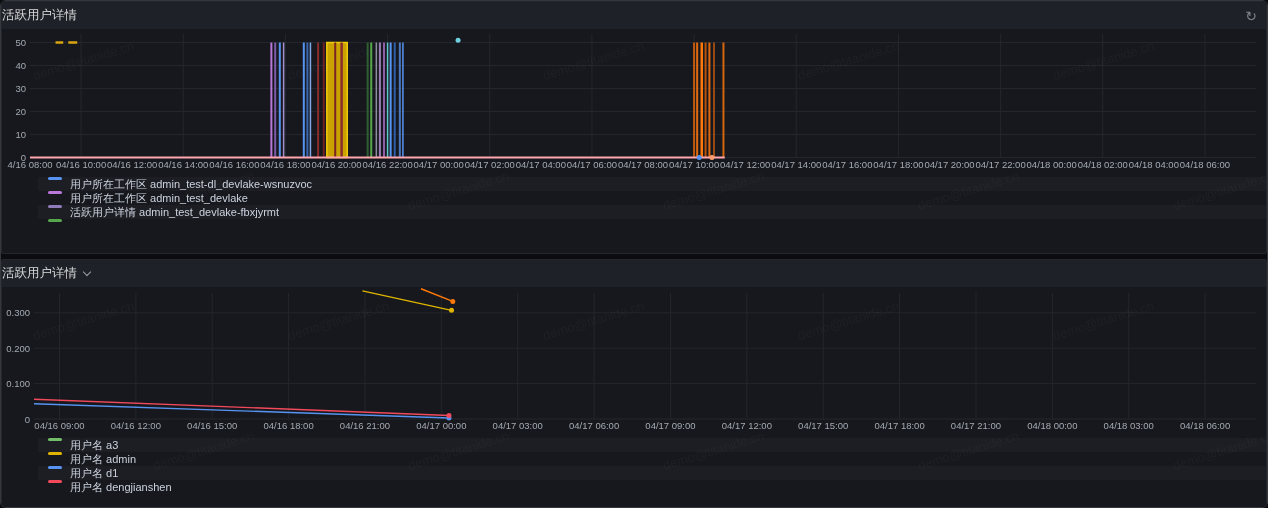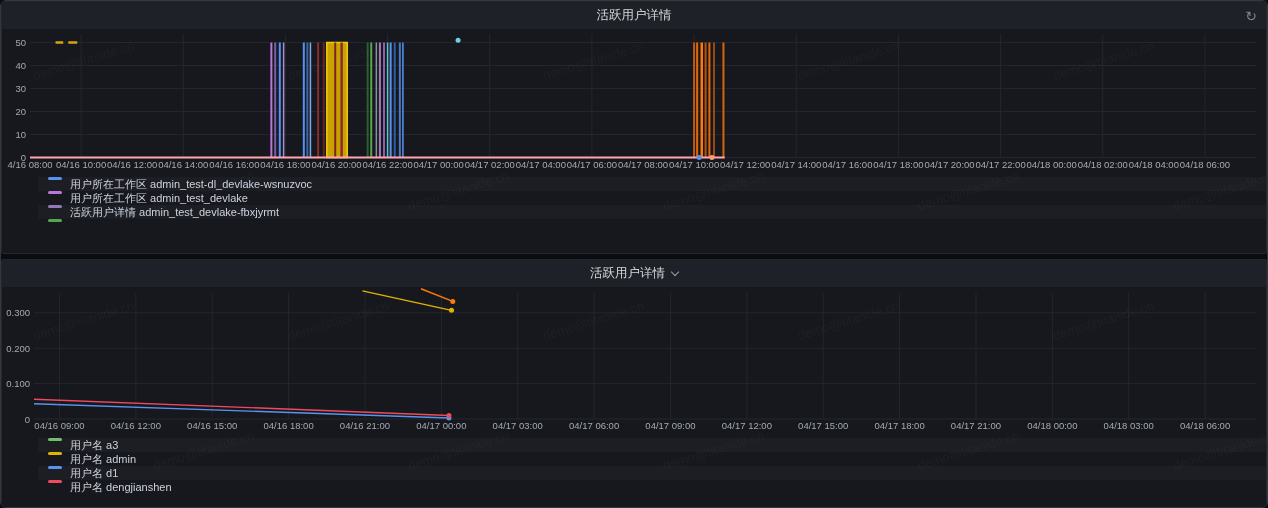--- a/index.html
+++ b/index.html
@@ -4,21 +4,21 @@
 <style>
   *{box-sizing:border-box;margin:0;padding:0}
   body{width:1268px;height:508px;background:#0b0c0f;overflow:hidden;position:relative;
        font-family:"Liberation Sans","DejaVu Sans",sans-serif}
   .screen{position:absolute;inset:0;display:flex;flex-direction:column;gap:5px;
           background:#0b0c0f;border:1px solid #34373d;border-radius:6px;overflow:hidden}
   .panel{background:#16181d;border:1px solid #24262c;border-radius:2px;
          display:flex;flex-direction:column;position:relative;flex:none}
   .panel-1{height:253px}
   .panel-2{height:250px}
-  .panel-header{height:27px;flex:none;display:flex;align-items:center;justify-content:center;
+  .panel-header{height:27px;flex:none;display:flex;align-items:center;
                 background:#1e2127;position:relative}
   .panel-title{font-size:12.5px;color:#d8d9da;font-weight:500;cursor:pointer}
   .chev{width:6px;height:6px;border-left:1.5px solid #9aa0a6;border-bottom:1.5px solid #9aa0a6;
         display:inline-block;transform:rotate(-45deg);margin-left:7px;margin-top:-3px}
   .refresh{position:absolute;right:9px;top:50%;transform:translateY(-50%);
            color:#7e838a;font-size:14px;line-height:1;cursor:pointer}
   svg.chart{display:block;flex:none}
   .grid{stroke:#23262c;stroke-width:1}
   .xtick,.ytick{font-size:9.5px;fill:#a4aab3;font-weight:500}
   .legend{flex:1;overflow:hidden;padding-top:3px;margin-left:36px}

